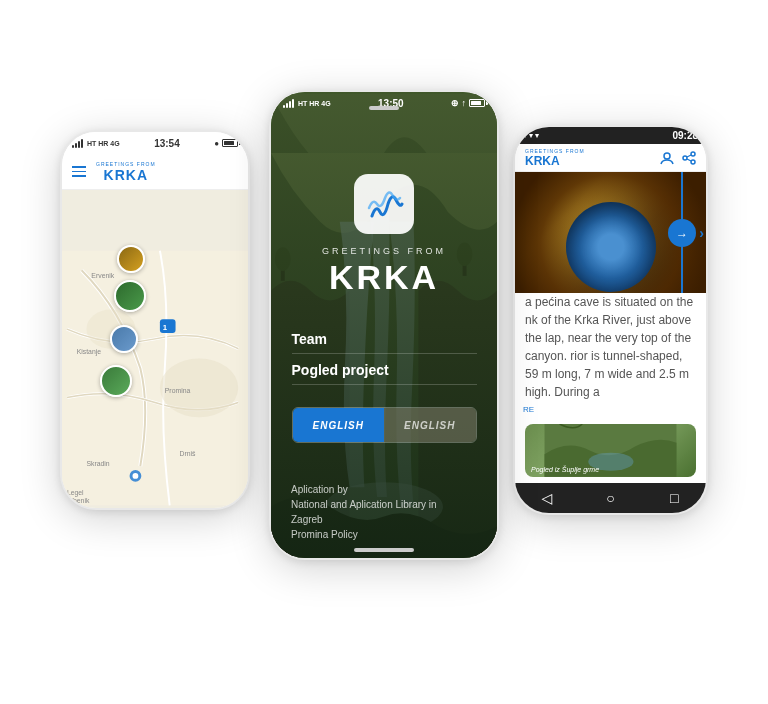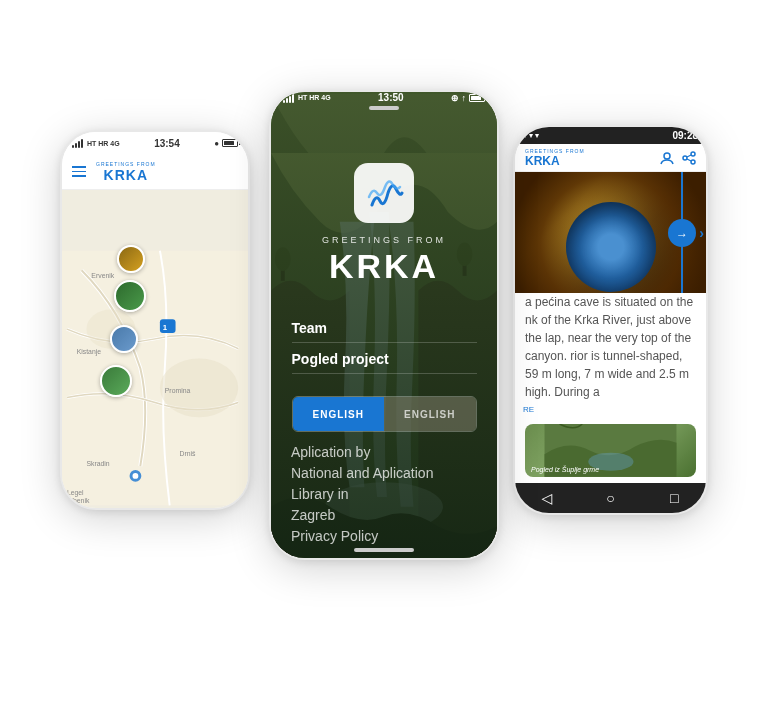--- a/index.html
+++ b/index.html
@@ -336,38 +336,39 @@
 
     .lang-btn {
       flex: 1;
       height: 34px;
       display: flex;
       align-items: center;
       justify-content: center;
       font-size: 10px;
       font-weight: 700;
       letter-spacing: 1px;
+      font-style: italic;
     }
 
     .lang-btn.active {
       background: #1976d2;
       color: #fff;
     }
 
     .lang-btn.inactive {
       background: rgba(120,120,100,0.6);
       color: rgba(255,255,255,0.7);
     }
 
     .center-footer {
       position: relative;
       z-index: 10;
       padding: 10px 20px 16px;
       color: rgba(255,255,255,0.75);
-      font-size: 14px;
+      font-size: 10px;
       line-height: 1.5;
     }
 
     
     .phone-right-content {
       width: 100%;
       height: 100%;
       display: flex;
       flex-direction: column;
       background: #fff;
@@ -719,21 +720,21 @@
           <div class="lang-btn inactive">
             <span>ENGLISH</span>
           </div>
         </div>
       </div>
 
       <div class="center-footer">
         <span>Aplication by</span><br>
         <span>National and Aplication Library in</span><br>
         <span>Zagreb</span><br>
-        <span>Privacy Policy</span><br>
+        <span>Promina Policy</span><br>
         
       </div>
     </div>
     <div class="home-indicator"></div>
   </div>
 
   <div class="phone phone-right">
     <div class="phone-right-content">
 
       <div class="right-status">

